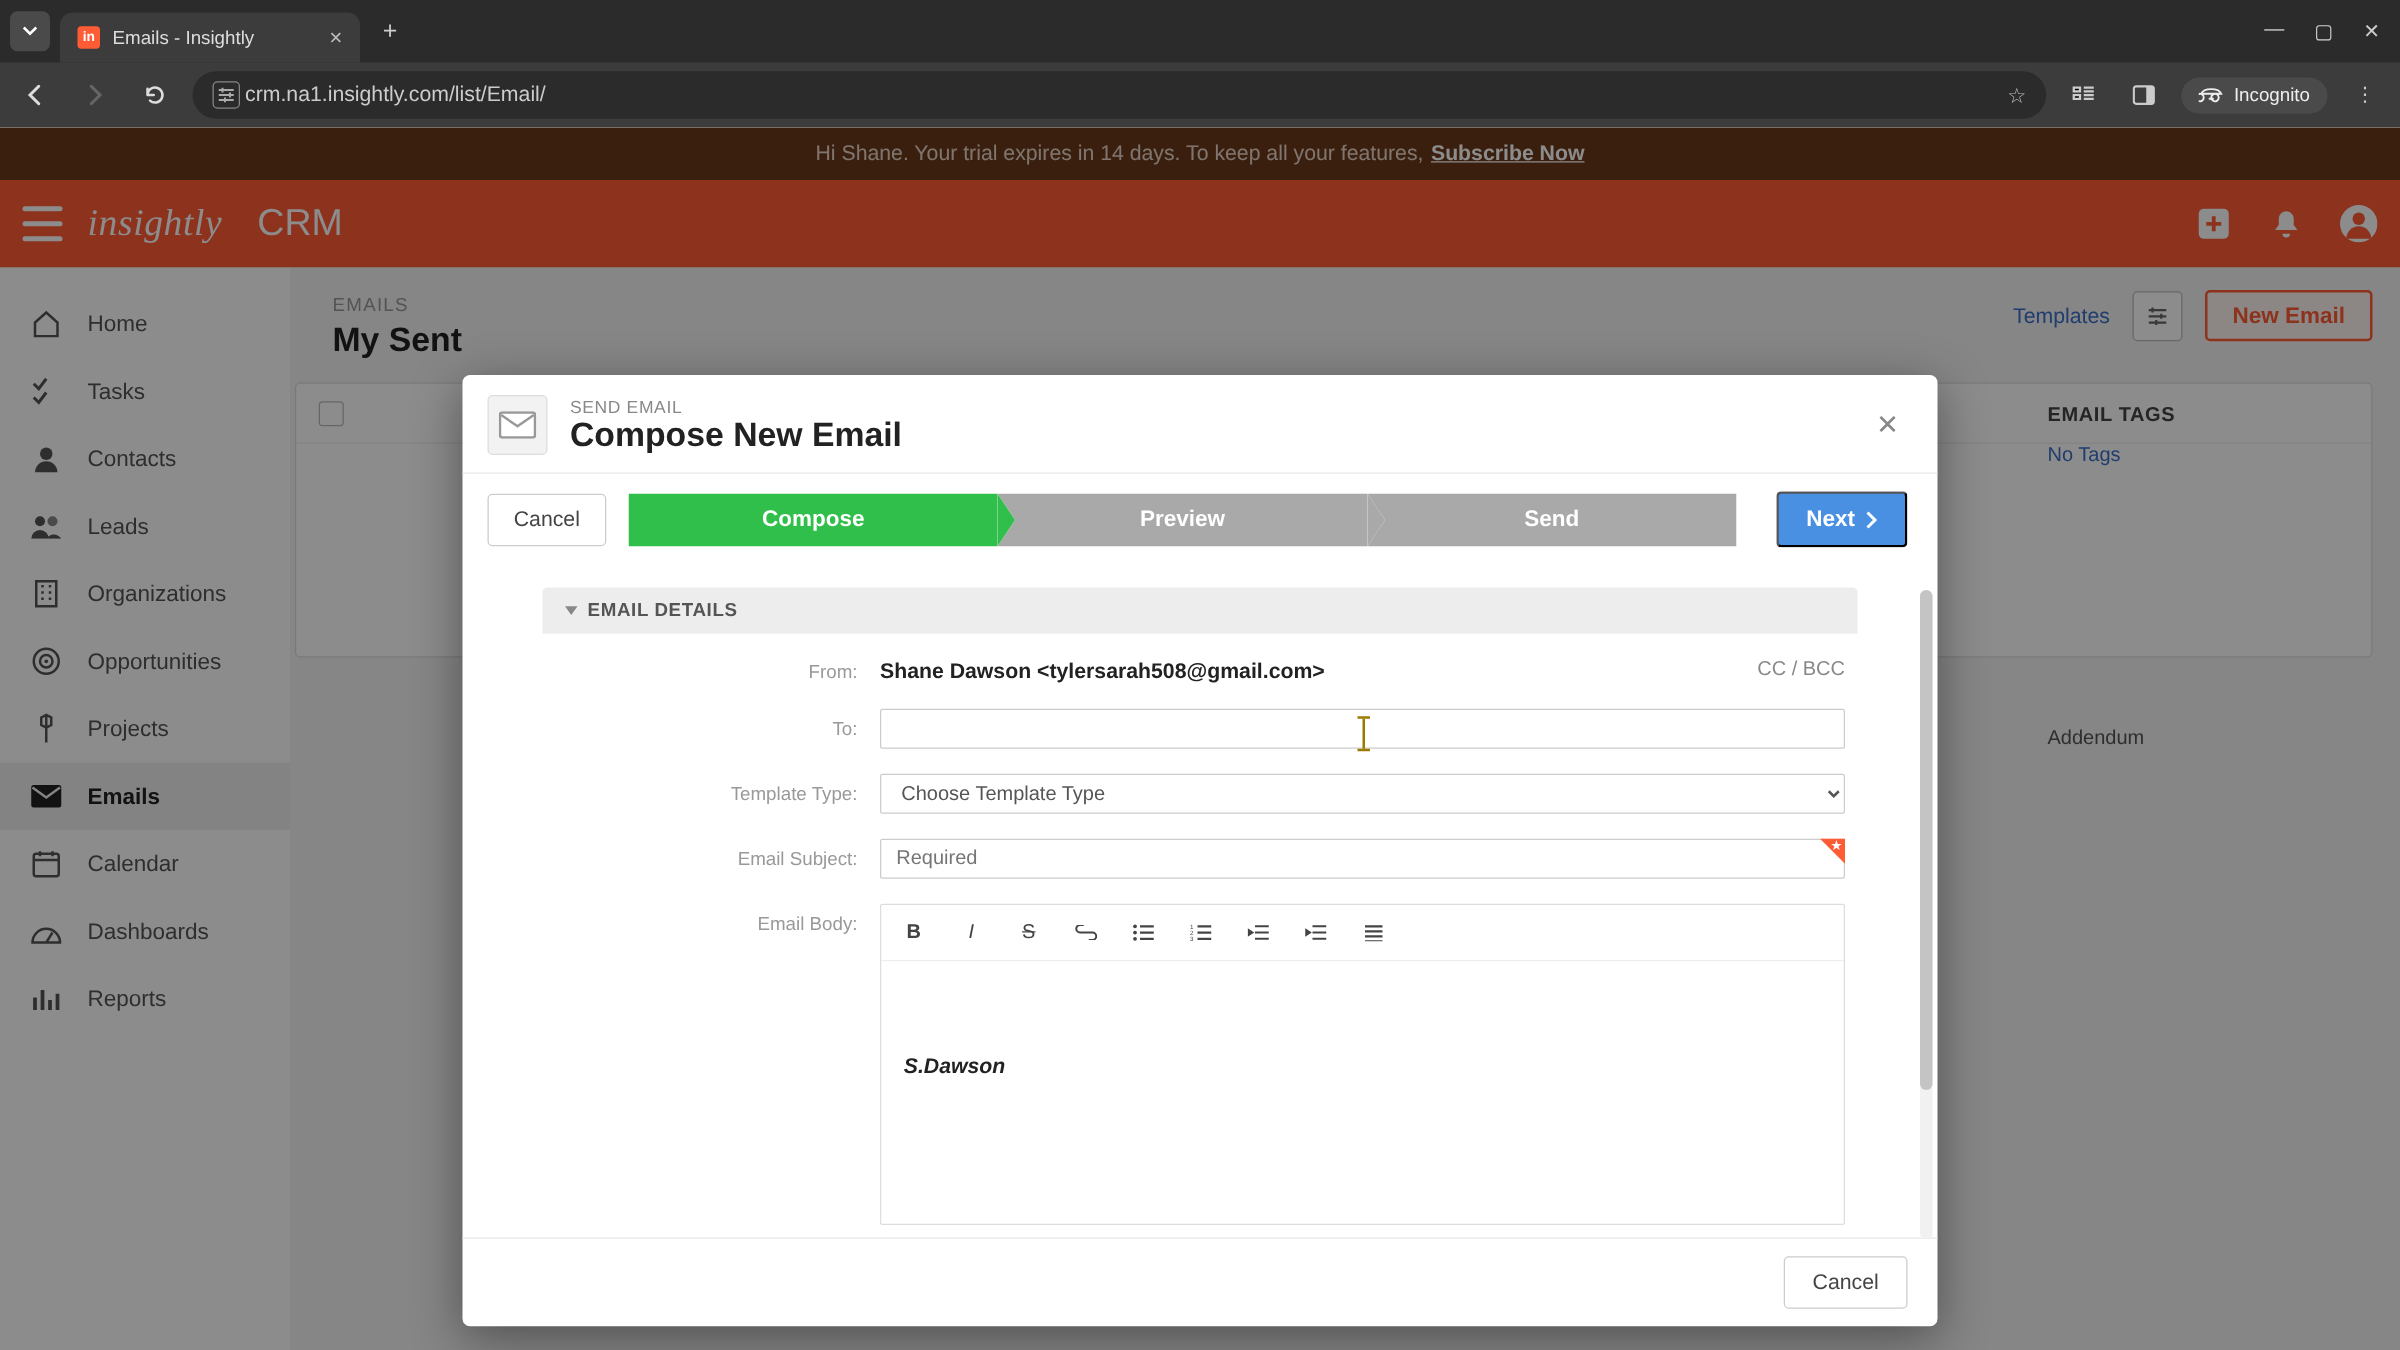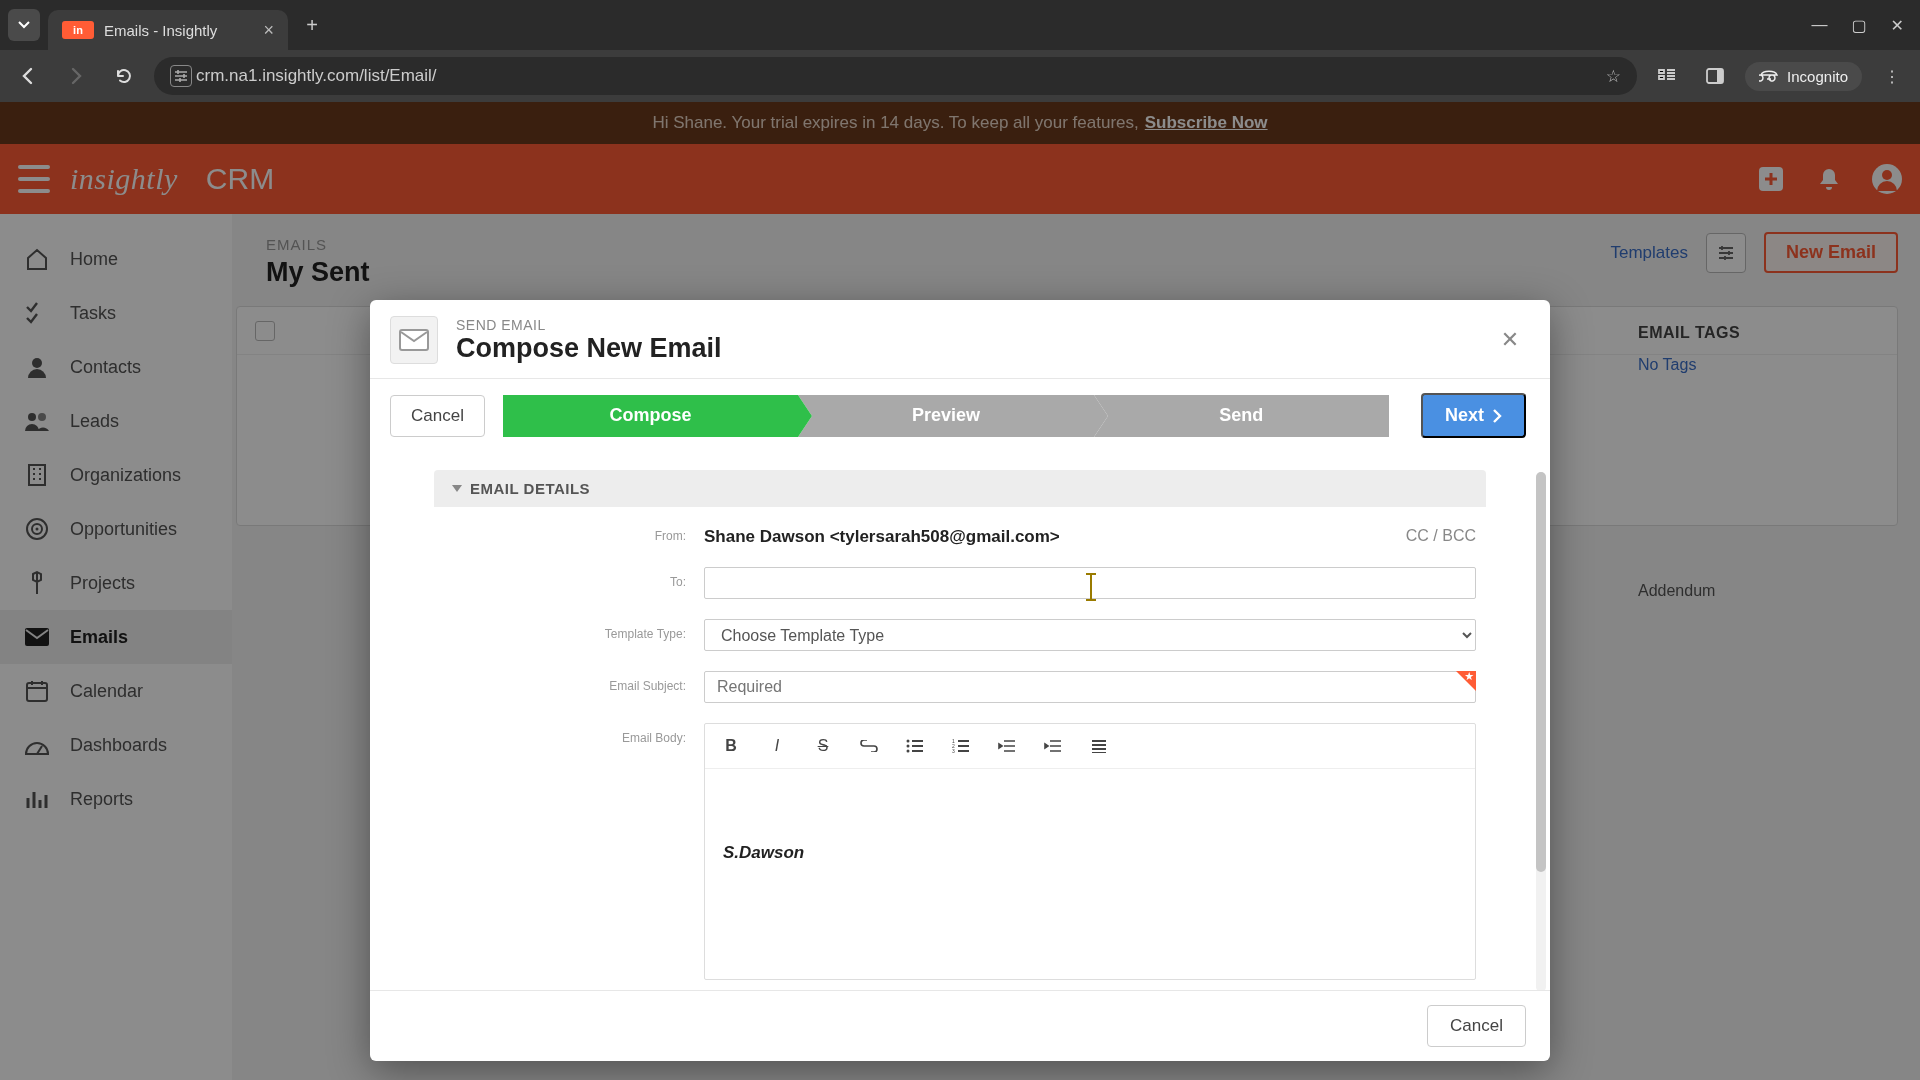--- a/index.html
+++ b/index.html
@@ -4,21 +4,21 @@
 <style>
 * { margin: 0; padding: 0; box-sizing: border-box; font-family: Arial, Helvetica, sans-serif; }
 html, body { width: 1920px; height: 1080px; overflow: hidden; background: #000; }
 
 
 .browser-frame { width: 1920px; height: 1080px; background: #2b2b2b; display: flex; flex-direction: column; }
 .titlebar { height: 50px; background: #2b2b2b; display: flex; align-items: center; padding: 0 8px; }
 .tab-strip { display: flex; align-items: center; height: 100%; }
 .tab-menu-btn { width: 32px; height: 32px; border-radius: 6px; background: #4a4a4a; display: flex; align-items: center; justify-content: center; color: #fff; margin-right: 8px; }
 .browser-tab { height: 40px; background: #3c3c3c; border-radius: 10px 10px 0 0; display: flex; align-items: center; padding: 0 14px; color: #ddd; font-size: 15px; gap: 10px; min-width: 240px; margin-top: 10px; }
-.favicon { width: 32px; height: 18px; background: #ff5c35; border-radius: 3px; display: flex; align-items: center; justify-content: center; font-size: 11px; font-weight: 700; color: #fff; }
+.favicon { width: 18px; height: 18px; background: #ff5c35; border-radius: 3px; display: flex; align-items: center; justify-content: center; font-size: 11px; font-weight: 700; color: #fff; }
 .tab-close { margin-left: auto; color: #bbb; font-size: 18px; }
 .new-tab-btn { width: 32px; height: 32px; display: flex; align-items: center; justify-content: center; color: #ccc; font-size: 20px; margin-left: 8px; }
 .window-controls { margin-left: auto; display: flex; gap: 24px; color: #ccc; font-size: 16px; padding-right: 8px; }
 
 .addrbar { height: 52px; background: #3c3c3c; display: flex; align-items: center; padding: 0 10px; gap: 12px; }
 .nav-btn { width: 36px; height: 36px; display: flex; align-items: center; justify-content: center; color: #ccc; border-radius: 50%; }
 .nav-btn.disabled { color: #666; }
 .omnibox { flex: 1; height: 38px; background: #2b2b2b; border-radius: 20px; display: flex; align-items: center; padding: 0 16px; color: #ccc; font-size: 17px; gap: 4px; }
 .omni-lead { width: 22px; height: 22px; border: 1.5px solid #888; border-radius: 4px; display: flex; align-items: center; justify-content: center; font-size: 12px; color: #aaa; }
 .omni-trail { margin-left: auto; display: flex; align-items: center; gap: 18px; color: #bbb; }
@@ -81,21 +81,21 @@
 .step.active .chevron-right { border-left-color:#2fbf4a; }
 .step .chevron-notch { position:absolute; left:0; top:0; width:0; height:0; border-top:21px solid transparent; border-bottom:21px solid transparent; border-left:14px solid #fff; }
 .step:first-of-type .chevron-notch { display:none; }
 .step:last-of-type .chevron-right { display:none; }
 
 .modal-body { flex:1; overflow: hidden; padding: 10px 24px 10px 24px; position: relative; }
 .section-bar { background: #ededed; color: #555; font-size: 15px; font-weight: 700; letter-spacing: 0.5px; padding: 10px 18px; border-radius: 4px 4px 0 0; display:flex; align-items:center; gap:8px; margin: 8px 40px 14px 40px; }
 .section-caret { width:0; height:0; border-left:5px solid transparent; border-right:5px solid transparent; border-top:7px solid #888; }
 
 .form-grid { display: grid; grid-template-columns: 210px 1fr; row-gap: 20px; align-items: start; padding: 0 50px 0 100px; }
-.fld-label { color: #999; font-size: 12px; text-align: right; padding-right: 18px; padding-top: 8px; }
+.fld-label { color: #999; font-size: 15px; text-align: right; padding-right: 18px; padding-top: 8px; }
 .from-val { font-size: 17px; font-weight: 700; color: #222; padding-top: 6px; display:flex; }
 .ccbcc { margin-left: auto; color: #888; font-size: 16px; font-weight: 400; }
 .text-input, .select-input { width: 100%; height: 32px; border: 1px solid #ccc; border-radius: 2px; padding: 0 12px; font-size: 16px; color: #555; background:#fff; }
 .to-wrap { position: relative; }
 .text-cursor { position:absolute; left:50%; top:8px; width:2px; height:24px; background:#9a7b00; }
 .text-cursor::before,
 .text-cursor::after { content:""; position:absolute; left:-4px; width:10px; height:2px; background:#9a7b00; }
 .text-cursor::before { top:-2px; }
 .text-cursor::after { bottom:-2px; }
 

